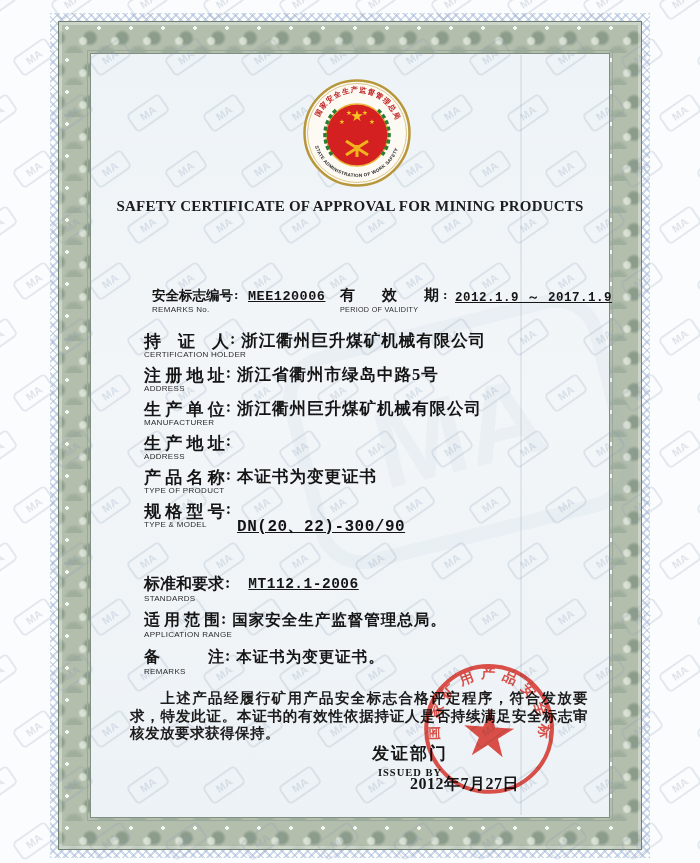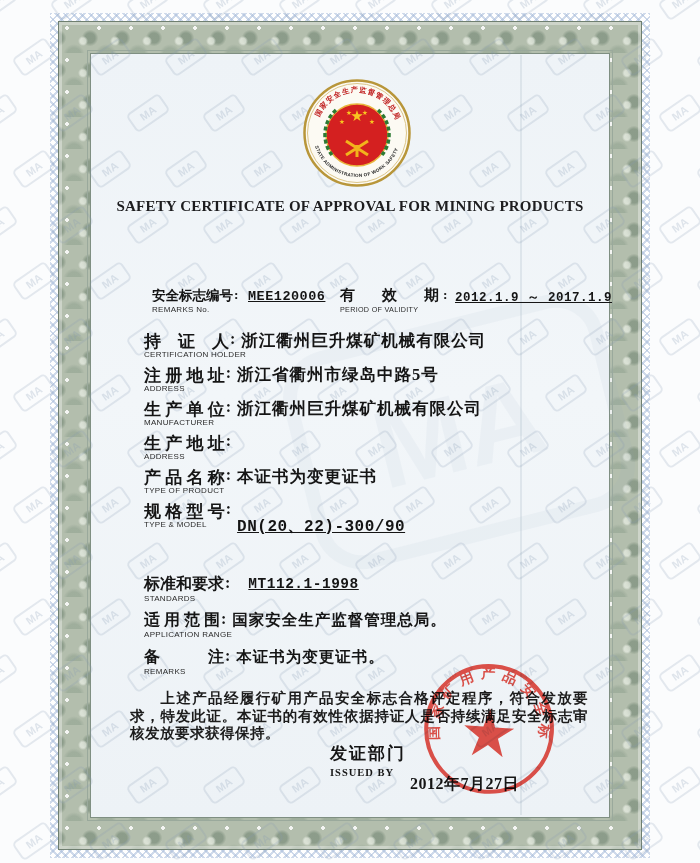--- a/index.html
+++ b/index.html
@@ -83,21 +83,21 @@
     position:absolute;left:0;font:400 8px "Liberation Sans",sans-serif;
     letter-spacing:.3px;color:#2a2a2a;white-space:nowrap;
   }
   .row{position:absolute;left:144px;height:34px;display:flex;align-items:flex-start;}
   .row .caption{top:20px;}
   .statement{
     left:130px;top:690px;width:458px;
     font-size:14.5px;font-weight:700;line-height:17.5px;letter-spacing:.5px;
     text-indent:2.1em;text-align:justify;color:#1c1c1c;
   }
-  .issuer{left:330px;top:742px;width:160px;}
+  .issuer{left:330px;top:742px;width:160px;text-align:center;}
   .issuer-cn{font-size:17px;font-weight:700;letter-spacing:2px;}
   .issuer-en{margin-top:2px;font:700 10.5px "Liberation Serif",serif;letter-spacing:1px;}
   .issue-date{left:410px;top:774px;font-size:16px;font-weight:700;letter-spacing:.5px;}
   .seal{left:418px;top:654px;width:142px;height:152px;z-index:5;transform:rotate(4deg);mix-blend-mode:multiply;}
 </style>
 </head>
 <body>
 
 <div>
 
@@ -342,21 +342,21 @@
     <div class="row" style="top:500px">
       <span class="zh-label">规 格 型 号</span>
         <span class="colon">:</span>
       <span class="mono-value" style="font-size:16px;margin-top:16px">DN(20、22)-300/90</span>
       <span class="caption">TYPE &amp; MODEL</span>
     </div>
 
     <div class="row" style="top:574px">
       <span class="zh-label-sec">标准和要求</span>
         <span class="colon">:</span>
-      <span class="mono-value" style="font-size:14.5px;margin:2px 0 0 12px">MT112.1-1998</span>
+      <span class="mono-value" style="font-size:14.5px;margin:2px 0 0 12px">MT112.1-2006</span>
       <span class="caption">STANDARDS</span>
     </div>
     <div class="row" style="top:610px">
       <span class="zh-label-sec">适 用 范 围</span>
         <span class="colon">:</span>
       <span class="zh-value" style="font-size:15.5px">国家安全生产监督管理总局。</span>
       <span class="caption">APPLICATION RANGE</span>
     </div>
     <div class="row" style="top:647px">
       <span class="zh-label-sec">备　　　注</span>

